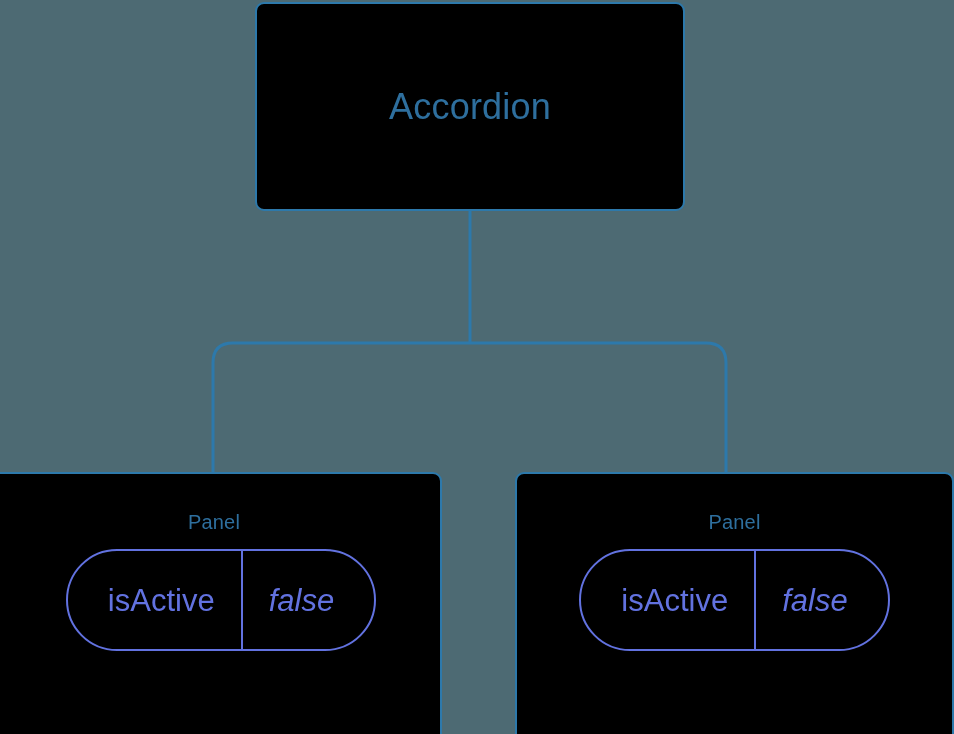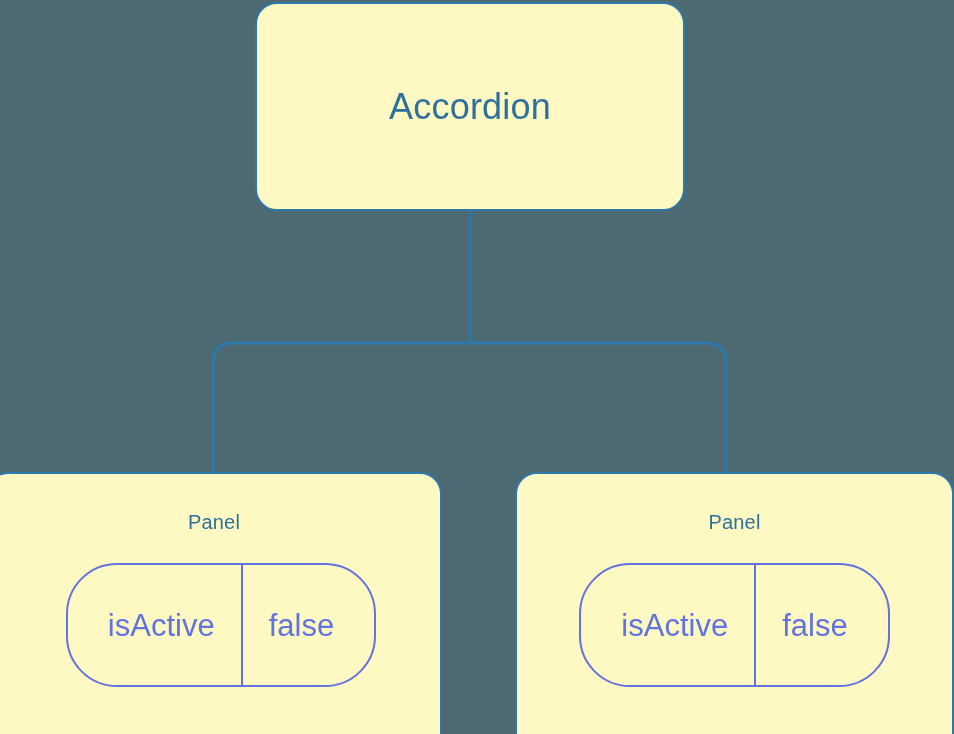--- a/index.html
+++ b/index.html
@@ -30,23 +30,23 @@
     width: 954px;
     height: 734px;
     z-index: 1;
     pointer-events: none;
   }
 
   
   .node-card {
     position: absolute;
     z-index: 2;
-    background: #fef9c3;
+    background: #000000;
     border: 2px solid #2d79ab;
-    border-radius: 22px;
+    border-radius: 9px;
     box-sizing: border-box;
     display: flex;
     flex-direction: column;
     align-items: center;
   }
 
   
   #node-accordion {
     left: 255px;
     top: 2px;
@@ -80,24 +80,24 @@
   .node-title {
     color: #2e6f9e;
     font-weight: 400;
     line-height: 1;
     letter-spacing: .2px;
     white-space: nowrap;
   }
 
   
   .state-pill {
-    margin-top: 31px;
+    margin-top: 17px;
     display: flex;
     align-items: stretch;
-    height: 124px;
+    height: 102px;
     border: 2px solid #6272e0;
     border-radius: 51px;
     box-sizing: border-box;
     background: transparent;
     overflow: hidden;
   }
   .state-key,
   .state-value {
     display: flex;
     align-items: center;
@@ -107,20 +107,21 @@
     line-height: 1;
     white-space: nowrap;
     box-sizing: border-box;
   }
   .state-key {
     padding: 0 26px 0 40px;
     border-right: 2px solid #6272e0;
   }
   .state-value {
     padding: 0 40px 0 26px;
+    font-style: italic;
   }
 
   
   #node-panel-0 .state-pill { margin-left: 14px; }
 </style>
 </head>
 <body>
 
 <div id="stage">
 

